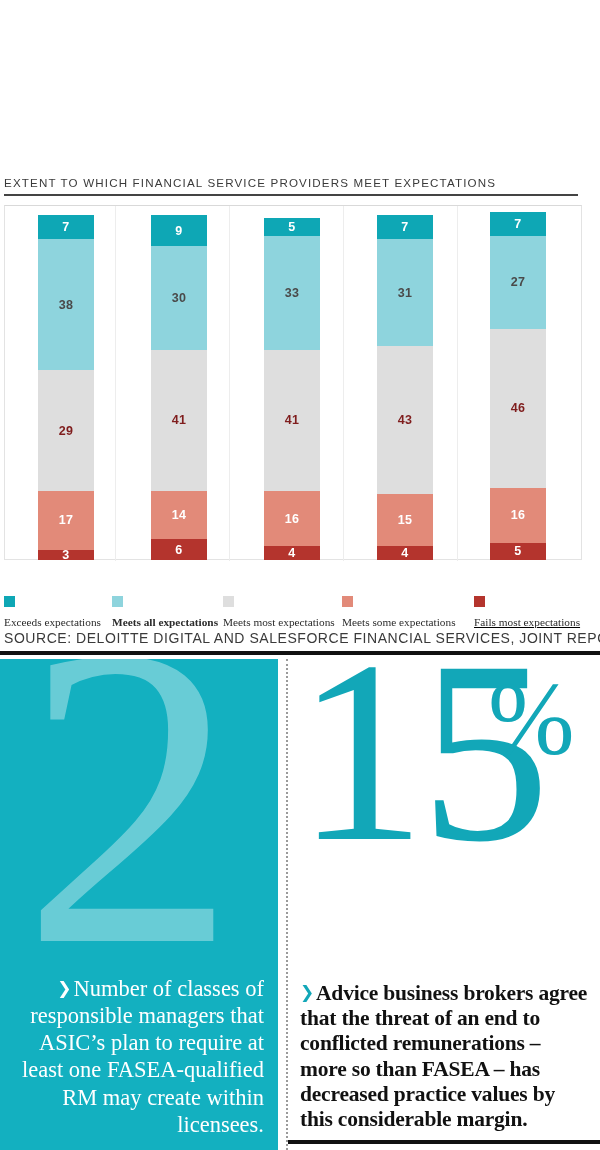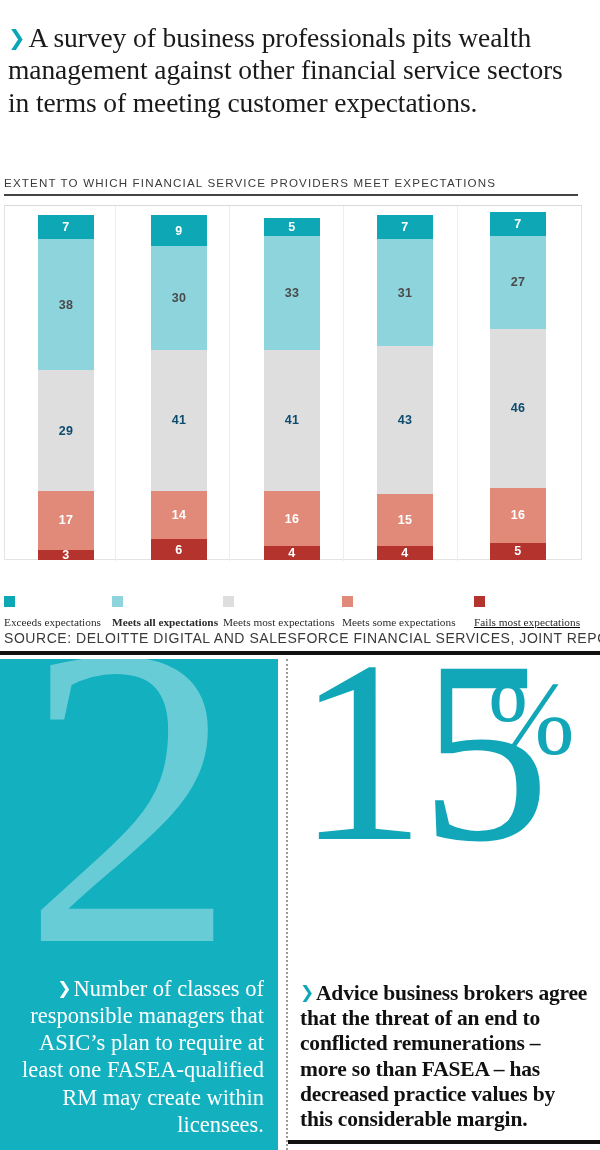--- a/index.html
+++ b/index.html
@@ -55,21 +55,21 @@
     position: absolute; bottom: 0; width: 56px;
     display: flex; flex-direction: column; justify-content: flex-end;
   }
   .seg {
     display: flex; align-items: center; justify-content: center;
     font-family: "Liberation Sans", sans-serif;
     font-size: 12.5px; font-weight: bold; letter-spacing: 0.3px;
   }
   .seg.s0 { background: #0ea7b5; color: #ffffff; }
   .seg.s1 { background: #8ed4dd; color: #4a4a4a; }
-  .seg.s2 { background: #dedede; color: #0c4a6e; }
+  .seg.s2 { background: #dedede; color: #7f1d1d; }
   .seg.s3 { background: #e28a79; color: #ffffff; }
   .seg.s4 { background: #b4342d; color: #ffffff; }
 
   .xlabels { position: absolute; left: 4px; top: 564px; width: 578px; height: 20px; }
   .xlabel {
     position: absolute; top: 0; text-align: center;
     font-family: "Liberation Serif", serif;
     font-size: 11.5px; color: #333; white-space: nowrap;
   }
 
@@ -149,23 +149,20 @@
   }
   .bottom-rule {
     position: absolute; left: 288px; top: 1140px; width: 312px; height: 4px; background: #111;
   }
 </style>
 </head>
 <body>
 
 <div id="page">
 
-  <div class="headline-wrap">
-    <div class="headline"><span class="chev">❯</span><span>A survey of business professionals pits wealth management against other financial service sectors in terms of meeting customer expectations.</span></div>
-  </div>
 
   <div class="kicker">EXTENT TO WHICH FINANCIAL SERVICE PROVIDERS MEET EXPECTATIONS</div>
   <div class="kicker-rule"></div>
 
   <div class="chart-frame">
     <div class="gridline" style="left:110px"></div>
     <div class="gridline" style="left:224px"></div>
     <div class="gridline" style="left:338px"></div>
     <div class="gridline" style="left:452px"></div>
   </div>

